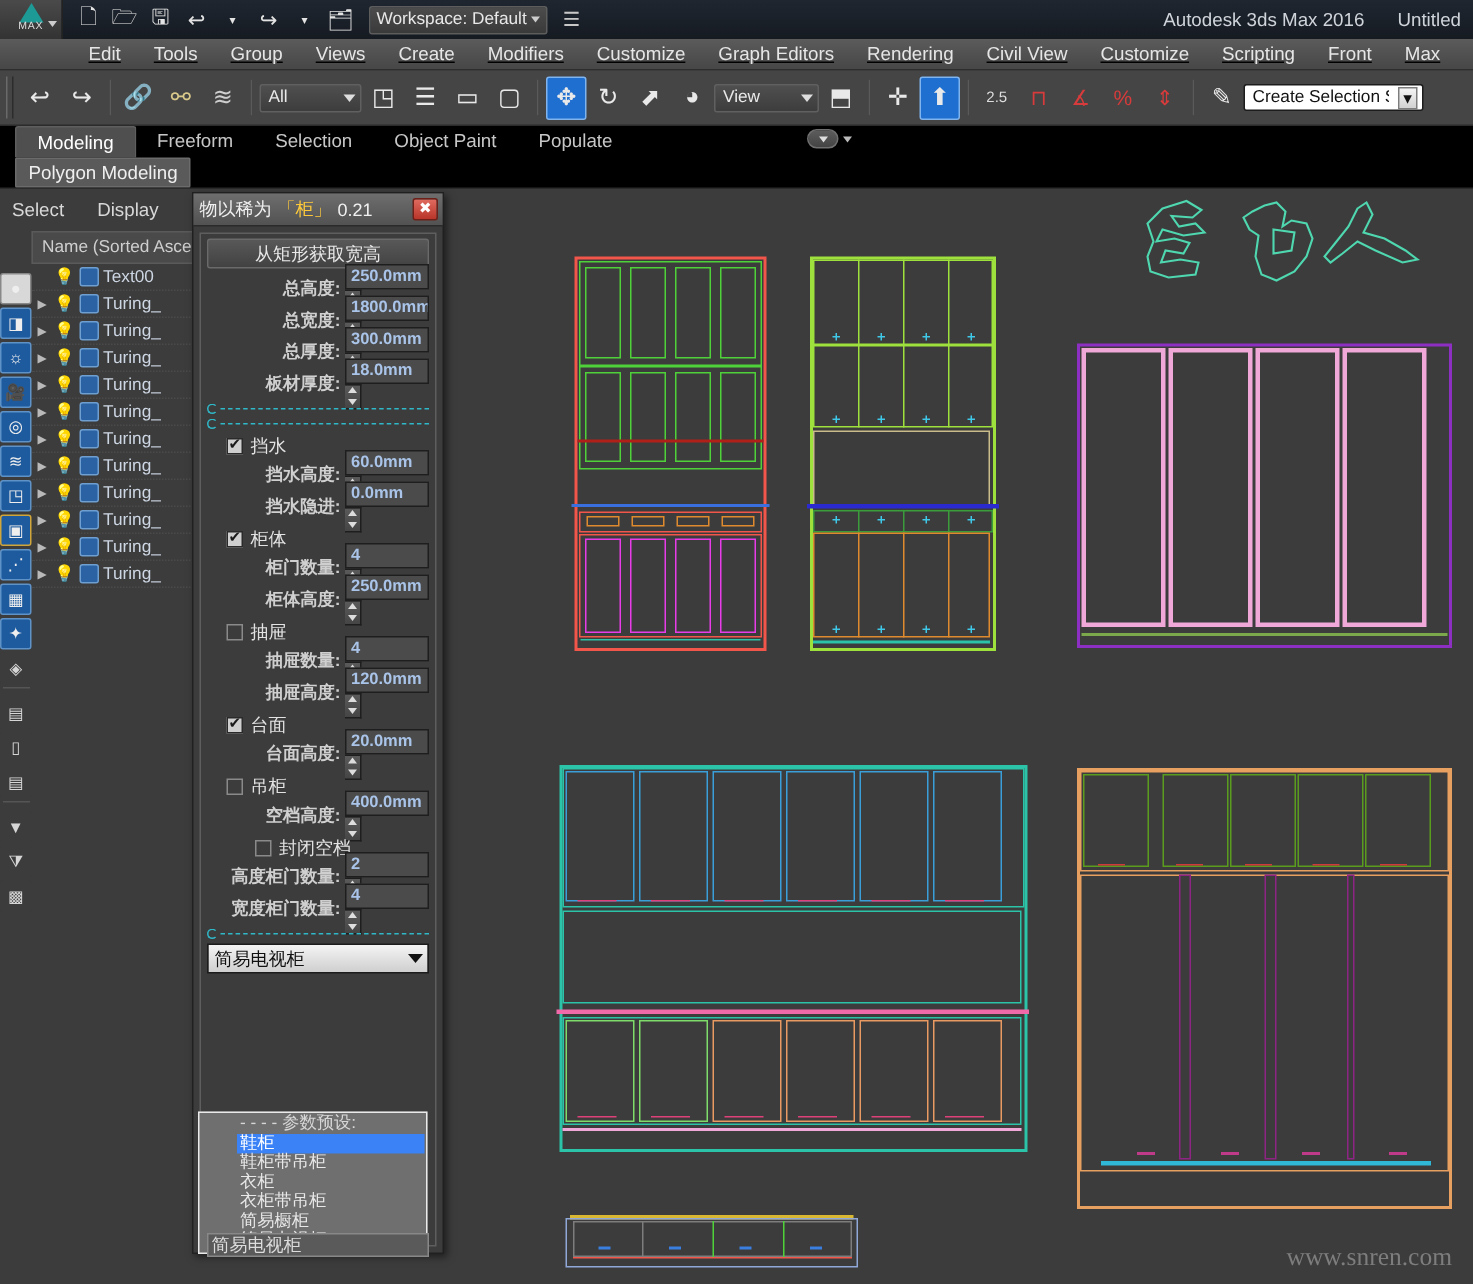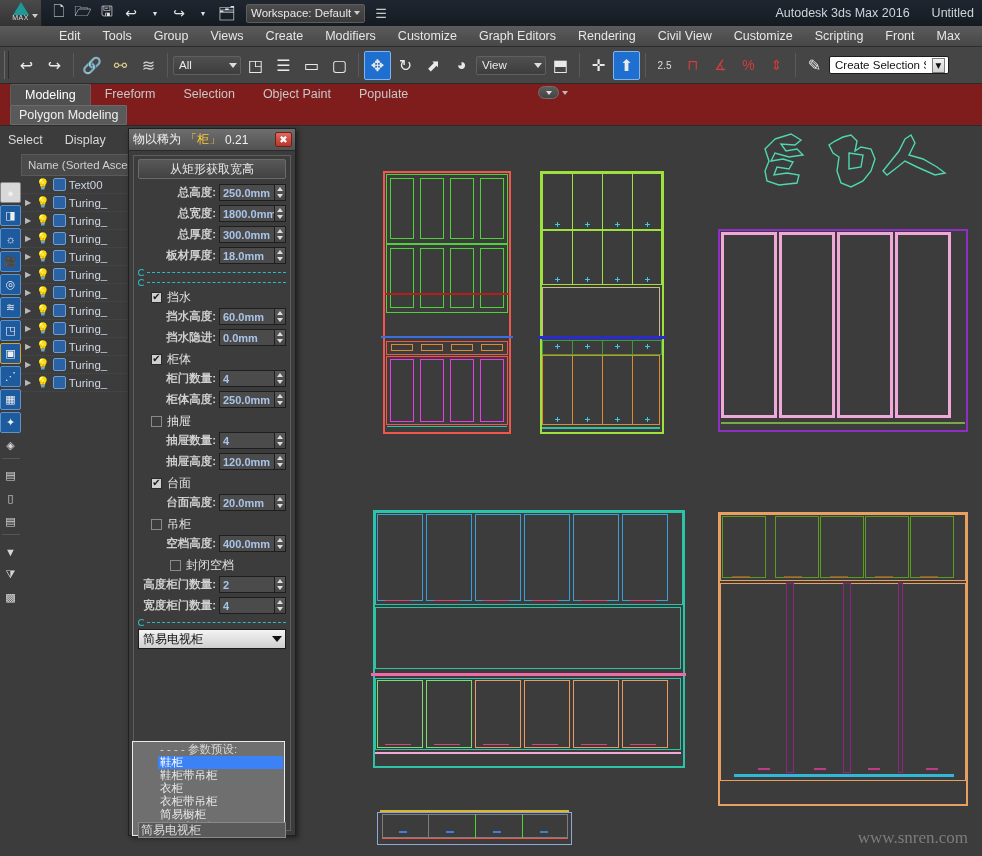--- a/index.html
+++ b/index.html
@@ -56,21 +56,21 @@
   .app-title {
     position:absolute; right:0; top:0; height:26px; display:flex;align-items:center;
     color:#cfd4da; font-size:12.5px; gap:22px; padding-right:8px;
   }
 
   
   .menubar {
     position:absolute; left:0; top:26px; width:982px; height:21px;
     background: linear-gradient(#5b5b5b, #474747);
     border-bottom:1px solid #2d2d2d;
-    display:flex; align-items:center; padding-left:48px; gap:0px;
+    display:flex; align-items:center; padding-left:48px; gap:0px;text-decoration:underline;
   }
   .menuitem { color:#e6e6e6; font-size:12.5px; padding:0 11px; line-height:21px; white-space:nowrap;}
 
   
   .toolbar {
     position:absolute; left:0; top:47px; width:982px; height:37px;
     background:#454545; border-bottom:1px solid #2b2b2b;
     display:flex; align-items:center; padding-left:4px; gap:1px;
   }
   .grip { width:5px;height:28px;border-left:1px solid #6a6a6a;border-right:1px solid #2c2c2c;margin-right:3px;}
@@ -86,21 +86,21 @@
     padding:0 3px 0 5px; justify-content:space-between; gap:6px;
   }
   .combo .ar { border-left:4px solid transparent;border-right:4px solid transparent;border-top:5px solid #ddd; }
   .combo.white { background:#fff; border:1px solid #1c1c1c; color:#111; }
   .combo.white .arbox { width:15px;height:15px;background:linear-gradient(#f4f4f4,#d2d2d2);border:1px solid #7d7d7d;display:flex;align-items:center;justify-content:center;}
   .magn { color:#d73b3b; font-size:14px; }
 
   
   .ribbon {
     position:absolute; left:0; top:84px; width:982px; height:42px;
-    background:#7f1d1d; border-bottom:1px solid #2b2b2b;
+    background:#000000; border-bottom:1px solid #2b2b2b;
   }
   .ribtabs { position:absolute; left:10px; top:0; display:flex; height:21px; }
   .ribtab { color:#c7c7c7; font-size:12.5px; line-height:21px; padding:0 14px; white-space:nowrap;}
   .ribtab.active { background:#4f4f4f; color:#fff; border:1px solid #5e5e5e; border-bottom:none; border-radius:2px 2px 0 0;}
   .ribsub {
     position:absolute; left:10px; top:21px; height:20px;
     background:#5a5a5a; border:1px solid #6b6b6b; color:#efefef; font-size:12.5px;
     line-height:18px; padding:0 8px; border-radius:1px;
   }
   .ribmore { position:absolute; left:538px; top:2px; display:flex; align-items:center; gap:3px;}
@@ -165,21 +165,21 @@
     color:#fff; font-size:10px; display:flex;align-items:center;justify-content:center; font-weight:bold;
   }
   .dlg-inner { margin:4px; border:1px solid #5e5e5e; height:676px; background:#3c3c3c; padding:3px 4px; overflow:hidden;}
   .btn-wide {
     height:20px; background:linear-gradient(#585858,#424242); border:1px solid #6a6a6a;
     color:#e8e8e8; font-size:12px; display:flex;align-items:center;justify-content:center;
     border-radius:2px; margin-bottom:4px;
   }
   .prow { display:flex; align-items:center; height:19px; margin-bottom:2px;font-weight:bold; }
   .plabel { color:#cfcfcf; font-size:11.5px; text-align:right; flex:1; padding-right:3px; white-space:nowrap;}
-  .spin { display:flex; align-items:stretch; }
+  .spin { display:flex; align-items:stretch;flex-direction:column; }
   .spinfield {
     width:56px; height:17px; background:#4b4b4b; border:1px solid #1e1e1e;
     color:#a9c4e8; font-size:11px; display:flex;align-items:center; padding-left:3px; overflow:hidden; white-space:nowrap;
   }
   .spinbtns { width:11px; height:17px; background:linear-gradient(#5a5a5a,#454545); border:1px solid #1e1e1e; border-left:none;
     display:flex;flex-direction:column;align-items:center;justify-content:space-around;}
   .spinbtns i { border-left:3px solid transparent;border-right:3px solid transparent; }
   .spinbtns .up { border-bottom:4px solid #ddd; }
   .spinbtns .dn { border-top:4px solid #ddd; }
   .dashsep { height:10px; display:flex; align-items:center; color:#2fb8c8; font-size:9px; letter-spacing:0px; overflow:hidden;}

